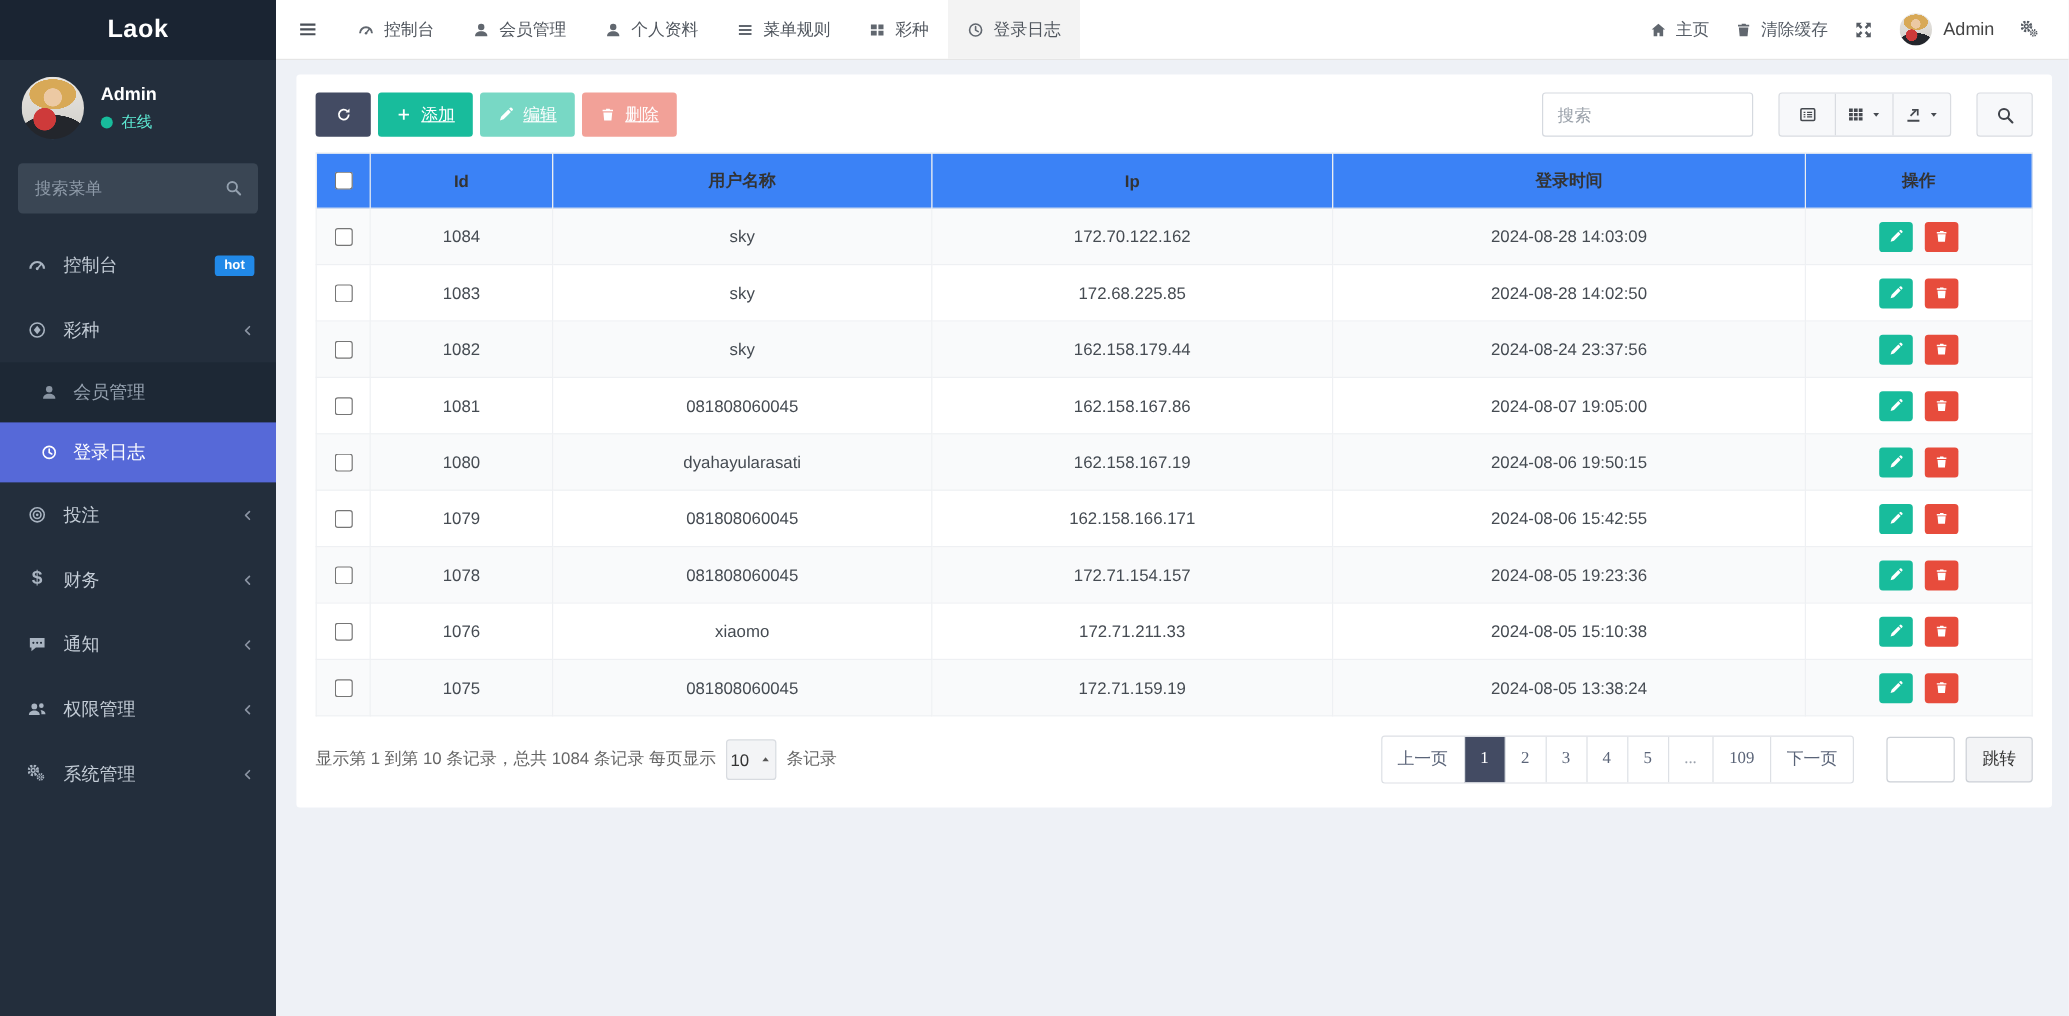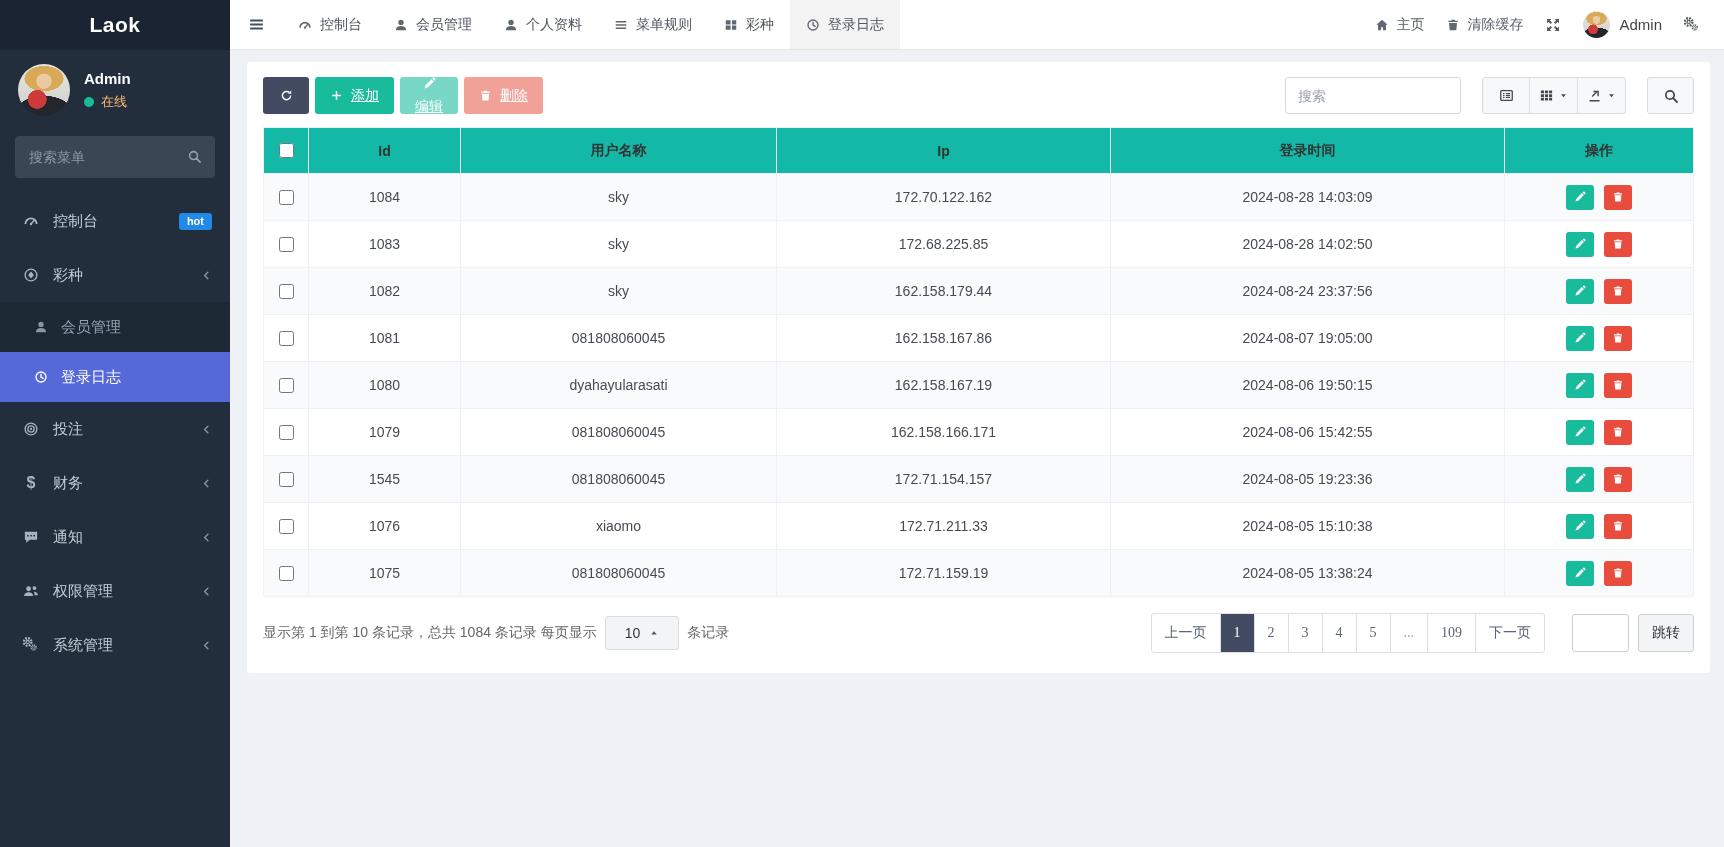--- a/index.html
+++ b/index.html
@@ -21,21 +21,21 @@
     background:
       radial-gradient(circle at 37% 68%, #ce3a3a 0 19%, rgba(0,0,0,0) 20%),
       radial-gradient(circle at 50% 33%, #ecc9a3 0 17%, rgba(0,0,0,0) 18%),
       radial-gradient(ellipse 62% 40% at 50% 28%, #d8a957 0 60%, rgba(0,0,0,0) 61%),
       radial-gradient(ellipse 78% 48% at 50% 95%, #23262c 0 70%, rgba(0,0,0,0) 71%),
       linear-gradient(180deg,#e9e6e1 0,#cfcdc9 100%);
   }
   .avatar.big { width:52px; height:52px; flex:none; }
   .avatar.small { width:27px; height:27px; flex:none; }
   .u-name { color:#fff; font-weight:bold; font-size:15px; margin-bottom:6px; }
-  .u-status { color:#fdba74; font-size:13px; display:flex; align-items:center; gap:7px; }
+  .u-status { color:#5eead4; font-size:13px; display:flex; align-items:center; gap:7px; }
   .dot { width:10px; height:10px; border-radius:50%; background:#18bc9c; display:inline-block; }
   .side-search { margin:10px 15px 16px; position:relative; }
   .side-search input { width:100%; height:42px; background:#3a4654; border:none; border-radius:4px;
     color:#dfe6ee; font-size:14px; padding:0 40px 0 14px; outline:none; font-family:inherit; }
   .side-search input::placeholder { color:#8d99a7; }
   .side-search .ic { position:absolute; right:13px; top:13px; color:#93a0ae; font-size:15px; }
   .menu { flex:1; }
   .menu-item { height:54px; display:flex; align-items:center; padding:0 18px 0 22px;
     font-size:15px; color:#c3ccd6; cursor:pointer; }
   .menu-item .m-ic { width:18px; margin-right:13px; font-size:16px; color:#a9b4c1; flex:none; }
@@ -68,53 +68,53 @@
 
   
   .content { flex:1; padding:12px 14px 0 17px; }
   .panel { background:#fff; border-radius:3px; padding:15px 16px 20px; }
   .toolbar { display:flex; align-items:center; }
   .btn { height:37px; border:none; border-radius:3px; color:#fff; font-size:14px; font-family:inherit;
     display:inline-flex; align-items:center; gap:8px; padding:0 15px; margin-right:6px; cursor:pointer;text-decoration:underline; }
   .btn .ic { font-size:13px; }
   .btn-refresh { background:#434b63; width:46px; justify-content:center; padding:0; font-size:15px; }
   .btn-add { background:#18bc9c; }
-  .btn-edit { background:#18bc9c; opacity:.58; cursor:default;flex-direction:column; }
+  .btn-edit { background:#18bc9c; opacity:.58; cursor:default; }
   .btn-del { background:#e74c3c; opacity:.52; cursor:default; }
   .toolbar-right { margin-left:auto; display:flex; align-items:center;gap:12px; }
   .tbl-search { width:176px; height:37px; border:1px solid #d5d9df; border-radius:3px;
     padding:0 12px; font-size:14px; color:#333; outline:none; font-family:inherit; }
   .tbl-search::placeholder { color:#9aa1aa; }
   .btn-group { display:flex; margin-left:9px; border:1px solid #d9dce1; border-radius:3px;
     overflow:hidden; background:#f7f8fa; }
   .tool-btn { min-width:46px; height:35px; display:flex; align-items:center; justify-content:center;
     gap:5px; color:#45494f; border-left:1px solid #d9dce1; cursor:pointer; font-size:15px; padding:0 9px; }
   .tool-btn:first-child { border-left:none; }
   .caret-sm { font-size:9px; color:#45494f; }
   .btn-search-tool { margin-left:9px; width:47px; height:37px; border:1px solid #d9dce1; border-radius:3px;
     background:#f7f8fa; display:flex; align-items:center; justify-content:center; color:#3f434a;
     font-size:16px; cursor:pointer; }
 
   
   table.grid { width:100%; border-collapse:collapse; table-layout:fixed; margin-top:13px; }
   .grid th { height:46px; font-size:14px; font-weight:bold; color:#333; text-align:center;
-    border:1px solid #eceef1; background:#14b8a6; }
+    border:1px solid #eceef1; background:#3b82f6; }
   .grid td { height:47px; font-size:14px; color:#454b52; text-align:center; border:1px solid #eef0f3;
     overflow:hidden; white-space:nowrap; }
   .grid tbody tr:nth-child(odd) td { background:#f9fafb; }
   .grid input[type=checkbox] { width:15px; height:15px; cursor:pointer; }
   .op-btn { width:28px; height:25px; border:none; border-radius:3px; color:#fff; cursor:pointer;
     display:inline-flex; align-items:center; justify-content:center; margin:0 3px; font-size:12px; }
   .op-edit { background:#18bc9c; }
   .op-del { background:#e74c3c; }
 
   
   .table-footer { display:flex; align-items:center; margin-top:16px; font-size:14px; color:#666; }
   .page-size { display:inline-flex; align-items:center; gap:9px; height:34px; background:#f3f4f6;
-    border:1px solid #d8dbe0; border-radius:3px; padding:0 19px; margin:0 8px; color:#333; cursor:pointer; }
+    border:1px solid #d8dbe0; border-radius:3px; padding:0 3px; margin:0 8px; color:#333; cursor:pointer; }
   .page-size .ic { font-size:10px; color:#555; }
   .pager { margin-left:auto; display:flex; align-items:center; }
   ul.pagination { display:flex; list-style:none; margin:0; padding:0; border:1px solid #dde0e5;
     border-radius:3px; overflow:hidden; background:#fff;font-family:Liberation Serif, serif; }
   ul.pagination li { min-width:30px; height:38px; display:flex; align-items:center; justify-content:center;
     padding:0 13px; border-left:1px solid #dde0e5; color:#5a6478; font-size:14px; cursor:pointer; }
   ul.pagination li:first-child { border-left:none; }
   ul.pagination li.active { background:#434b63; color:#fff; }
   ul.pagination li.ellipsis { color:#9aa1ac; cursor:default; }
   .jump-input { width:57px; height:38px; border:1px solid #ccd0d6; border-radius:3px; margin-left:27px;
@@ -684,21 +684,21 @@
               <span class="ic">
                     <svg>
                       <use href="#i-trash"></use>
                     </svg>
                   </span>
             </button>
           </td>
         </tr>
             <tr>
           <td><input type="checkbox" style=""></td>
-          <td>1545</td>
+          <td>1078</td>
           <td>081808060045</td>
           <td>172.71.154.157</td>
           <td>2024-08-05 19:23:36</td>
           <td>
             <button class="op-btn op-edit">
               <span class="ic">
                     <svg>
                       <use href="#i-pencil"></use>
                     </svg>
                   </span>

